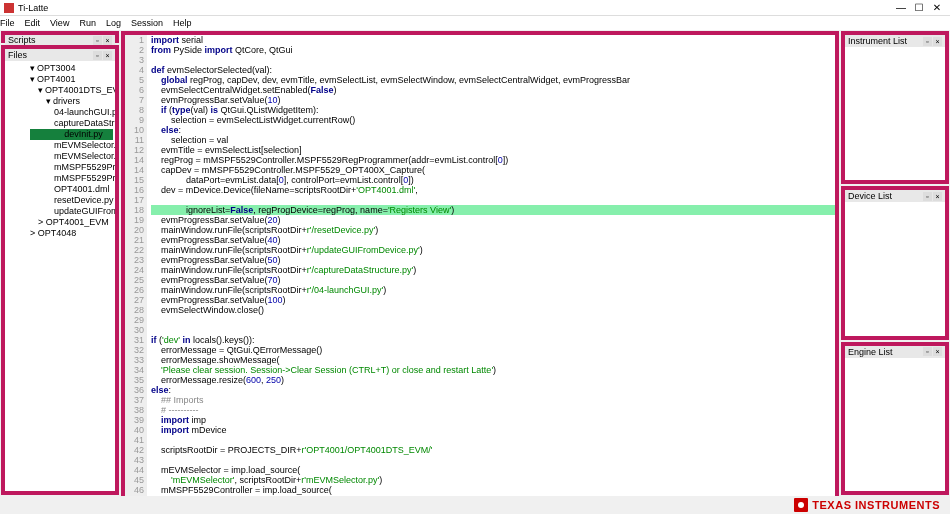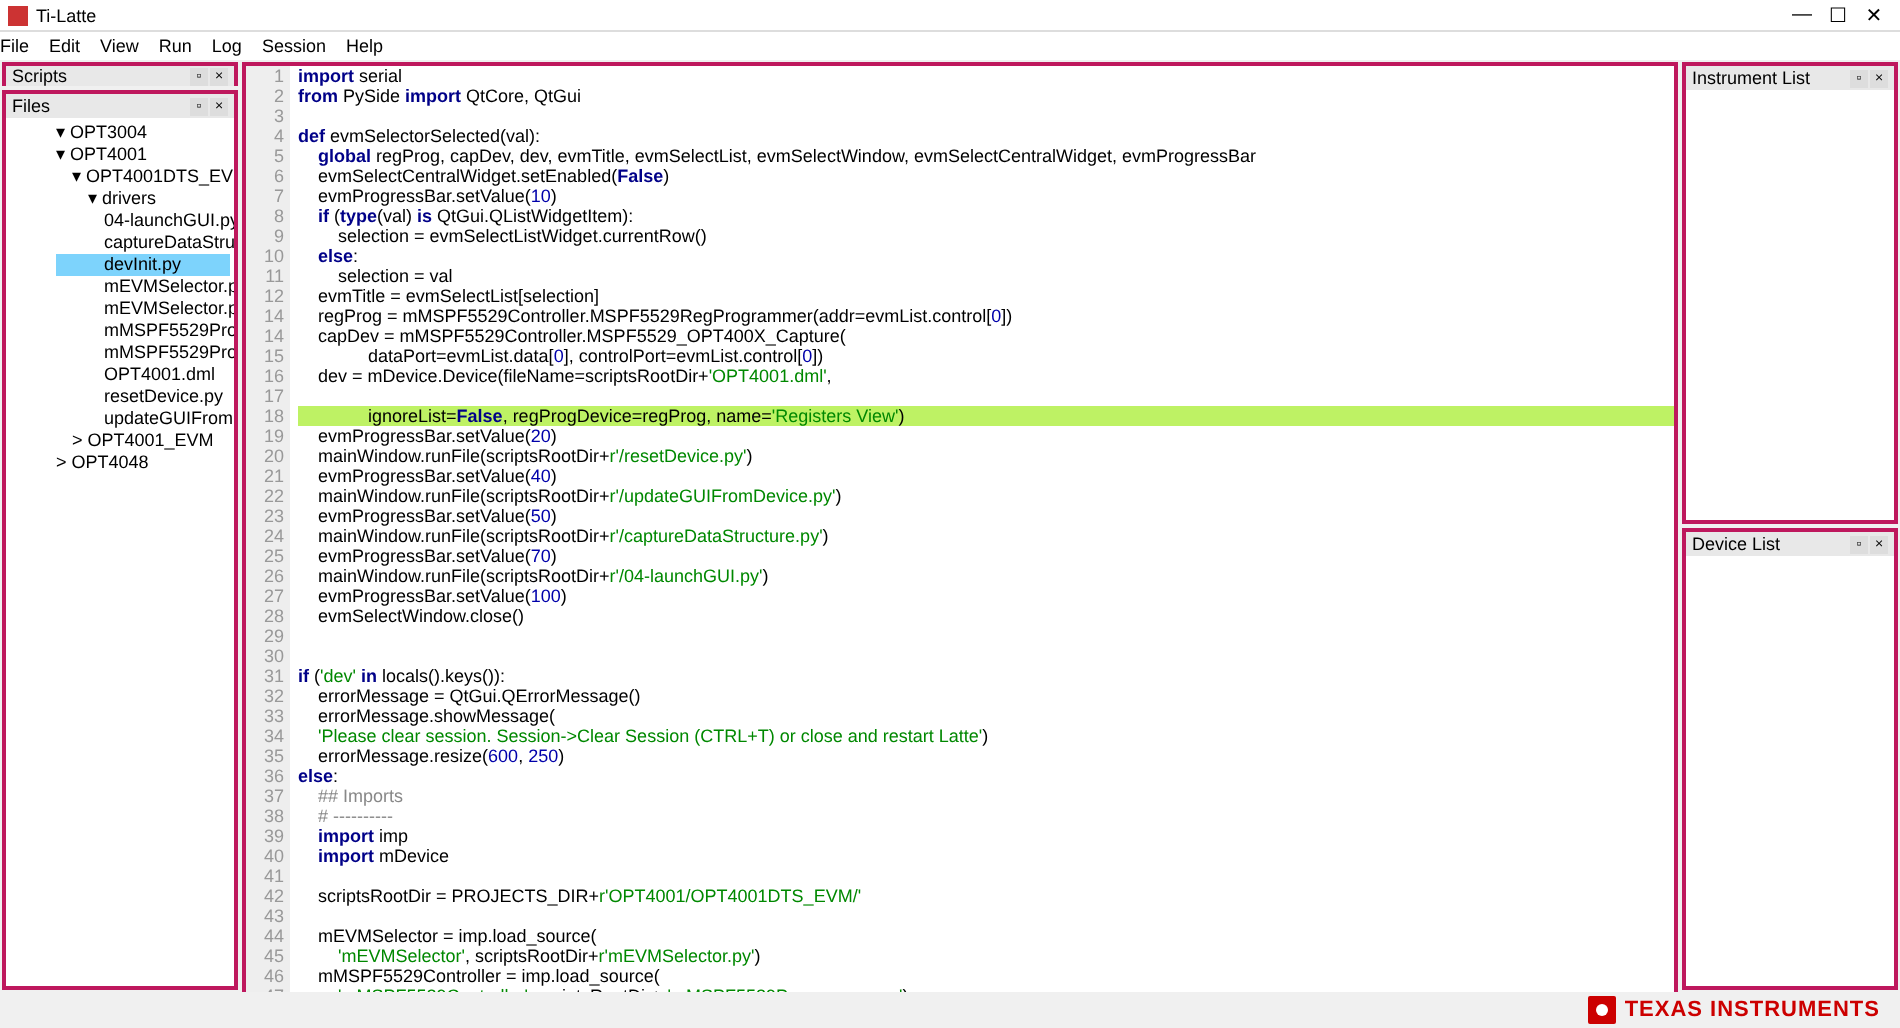--- a/index.html
+++ b/index.html
@@ -8,37 +8,37 @@
 .titlebar .icon { width:10px; height:10px; background:#c33; margin-right:4px; }
 .titlebar .title { flex:1; font-size:9px; }
 .titlebar .winbtn { width:18px; text-align:center; font-size:10px; cursor:pointer; }
 .menubar { height:14px; display:flex; align-items:center; padding:0 0; background:#fff; gap:10px; font-size:9px; }
 .menubar span { cursor:pointer; }
 .workspace { flex:1; display:flex; min-height:0; }
 .leftcol, .rightcol { display:flex; flex-direction:column; }
 .leftcol { width:120px; }
 .rightcol { width:110px; }
 .centercol { flex:1; display:flex; flex-direction:column; min-width:0; }
-.panel { background:#fff; border:2px solid #be185d; margin:1px; display:flex; flex-direction:column; }
+.panel { background:#fff; border:4px solid #be185d; margin:1px; display:flex; flex-direction:column; }
 .panel-header { height:12px; display:flex; align-items:center; padding:0 3px; background:#e8e8e8; font-size:8px; }
 .panel-header .label { flex:1; }
 .panel-header .ctl { width:9px; height:9px; margin-left:1px; background:#ddd; font-size:7px; text-align:center; line-height:9px; cursor:pointer; }
 .panel-body { flex:1; overflow:auto; background:#fff; font-size:8px; }
 .tree { padding:2px; line-height:11px;margin-left:23px; }
 .tree div { white-space:nowrap; }
-.tree .sel { background:#7dd3fc; }
+.tree .sel { background:#15803d;text-align:center; }
 .ind1 { padding-left:8px; } .ind2 { padding-left:16px; } .ind3 { padding-left:24px; }
 .code-area { flex:1; display:flex; overflow:auto; background:#fff; font-family:Consolas,monospace; font-size:8px; line-height:10px; }
 .gutter { width:22px; background:#eee; color:#999; text-align:right; padding-right:3px; }
 .code { flex:1; padding-left:4px; white-space:pre; }
 .code .kw { color:#008; font-weight:bold; }
 .code .str { color:#080; }
 .code .num { color:#00a; }
 .code .com { color:#888; }
-.code .hl-line { background:#bef264; display:block; }
+.code .hl-line { background:#86efac; display:block; }
 .footer { height:18px; display:flex; align-items:center; justify-content:flex-end; padding:0 10px; background:#f0f0f0; }
 .footer .ti { color:#c00; font-weight:bold; font-size:11px; letter-spacing:0.5px; }
 .footer .logo { width:14px; height:14px; background:#c00; margin-right:4px; border-radius:1px; position:relative; }
 .footer .logo::after { content:""; position:absolute; width:6px; height:6px; background:#fff; border-radius:50%; top:4px; left:4px; }
 </style>
 </head>
 <body>
 
 <div class="titlebar">
   <div class="icon"></div>
@@ -165,20 +165,28 @@
       <div class="panel-body"></div>
     </div>
     <div class="panel" style="flex:1">
       <div class="panel-header">
           <span class="label">Device List</span>
           <span class="ctl">▫</span>
           <span class="ctl">×</span>
         </div>
       <div class="panel-body"></div>
     </div>
+    <div class="panel" style="flex:1">
+      <div class="panel-header">
+          <span class="label">Engine List</span>
+          <span class="ctl">▫</span>
+          <span class="ctl">×</span>
+        </div>
+      <div class="panel-body"></div>
+    </div>
   </div>
 
 </div>
 
 <div class="footer">
   <div class="logo"></div>
   <span class="ti">TEXAS INSTRUMENTS</span>
 </div>
 
 </body></html>

